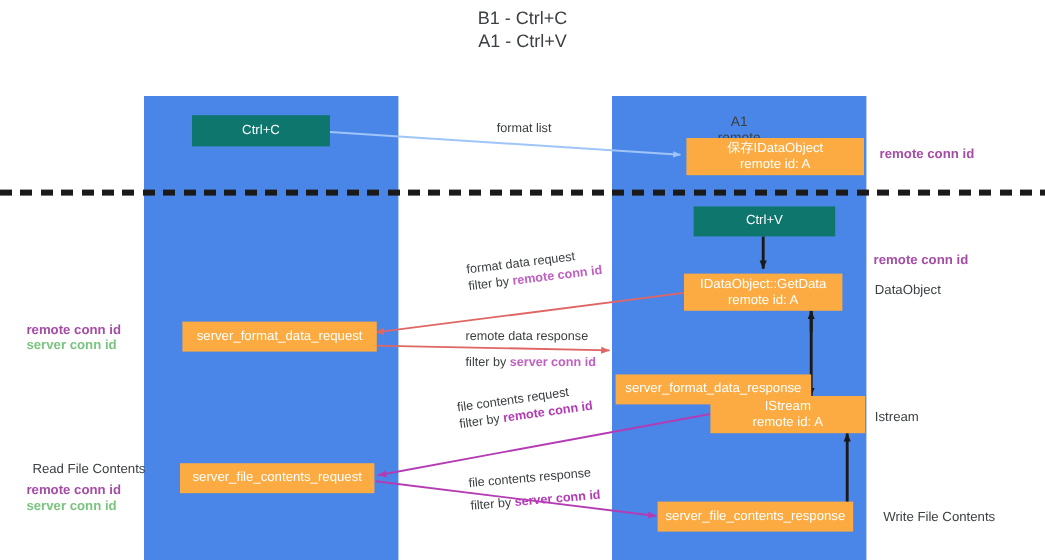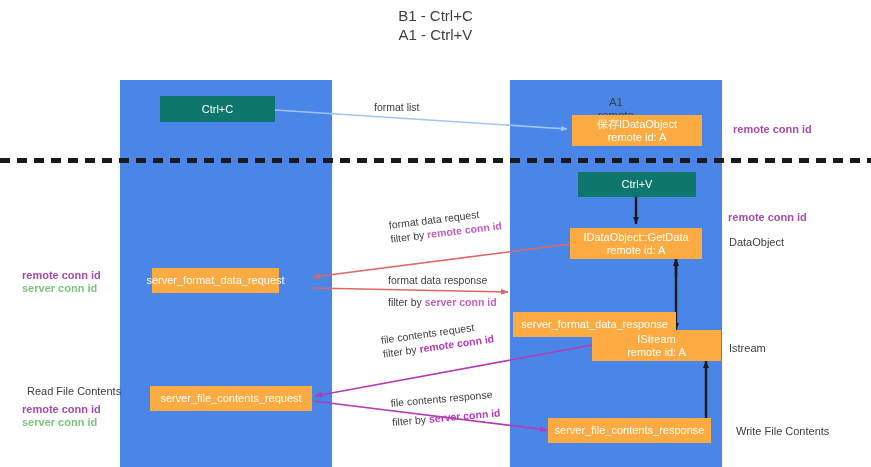--- a/index.html
+++ b/index.html
@@ -152,50 +152,50 @@
 
     <path d="M592,345 L315,396" stroke="#b53bb5" stroke-width="1.6" fill="none" marker-end="url(#ah-magenta)"></path>
 
     <path d="M313,401 L547,430" stroke="#b53bb5" stroke-width="1.6" fill="none" marker-end="url(#ah-magenta)"></path>
 
     <path d="M706,419 L706,361" stroke="#1a1a1a" stroke-width="2.4" fill="none" marker-end="url(#ah-black)"></path>
   </svg>
 
   <div class="box box-green" style="left:160px; top:96px; width:115px; height:26px;">Ctrl+C</div>
 
-  <div class="box box-orange" style="left:572px; top:115px; width:130px; height:31px;">保存IDataObject
+  <div class="box box-orange" style="left:572px; top:115px; width:148px; height:31px;">保存IDataObject
 remote id: A</div>
 
   <div class="box box-green" style="left:578px; top:172px; width:118px; height:25px;">Ctrl+V</div>
 
   <div class="box box-orange" style="left:570px; top:228px; width:132px; height:31px;">IDataObject::GetData
 remote id: A</div>
 
-  <div class="box box-orange" style="left:152px; top:268px; width:127px; height:25px;">server_format_data_request</div>
+  <div class="box box-orange" style="left:152px; top:268px; width:162px; height:25px;">server_format_data_request</div>
 
   <div class="box box-orange" style="left:513px; top:280px; width:163px; height:25px;margin-top:32px;">server_format_data_response</div>
 
   <div class="box box-orange" style="left:592px; top:330px; width:129px; height:31px;">IStream
 remote id: A</div>
 
   <div class="box box-orange" style="left:150px; top:386px; width:162px; height:25px;">server_file_contents_request</div>
 
   <div class="box box-orange" style="left:548px; top:418px; width:163px; height:25px;">server_file_contents_response</div>
 
   <div id="divider"></div>
 
-  <div class="edge-label" style="left:374px; top:100px;">format list</div>
+  <div class="edge-label" style="left:414px; top:100px;">format list</div>
 
   <div class="edge-label" style="left:388px; top:218px; transform:rotate(-7deg); transform-origin:left top;">
     <div>format data request</div>
     <div><span>filter by </span><span class="hl-purple">remote conn id</span></div>
   </div>
 
   <div class="edge-label" style="left:388px; top:273px;">
-    <div>format data response</div>
+    <div>remote data response</div>
     <div style="margin-top:8px;"><span>filter by </span><span class="hl-purple">server conn id</span></div>
   </div>
 
   <div class="edge-label" style="left:380px; top:333px; transform:rotate(-8deg); transform-origin:left top;">
     <div>file contents request</div>
     <div><span>filter by </span><span class="hl-magenta">remote conn id</span></div>
   </div>
 
   <div class="edge-label" style="left:390px; top:396px; transform:rotate(-5deg); transform-origin:left top;">
     <div>file contents response</div>

